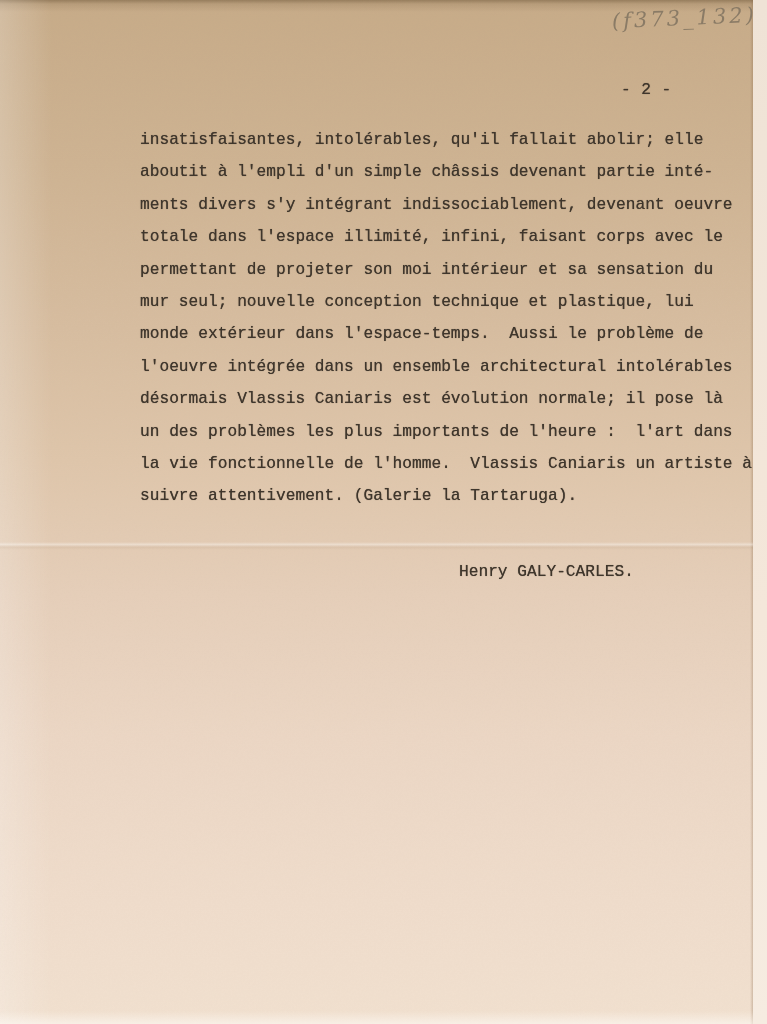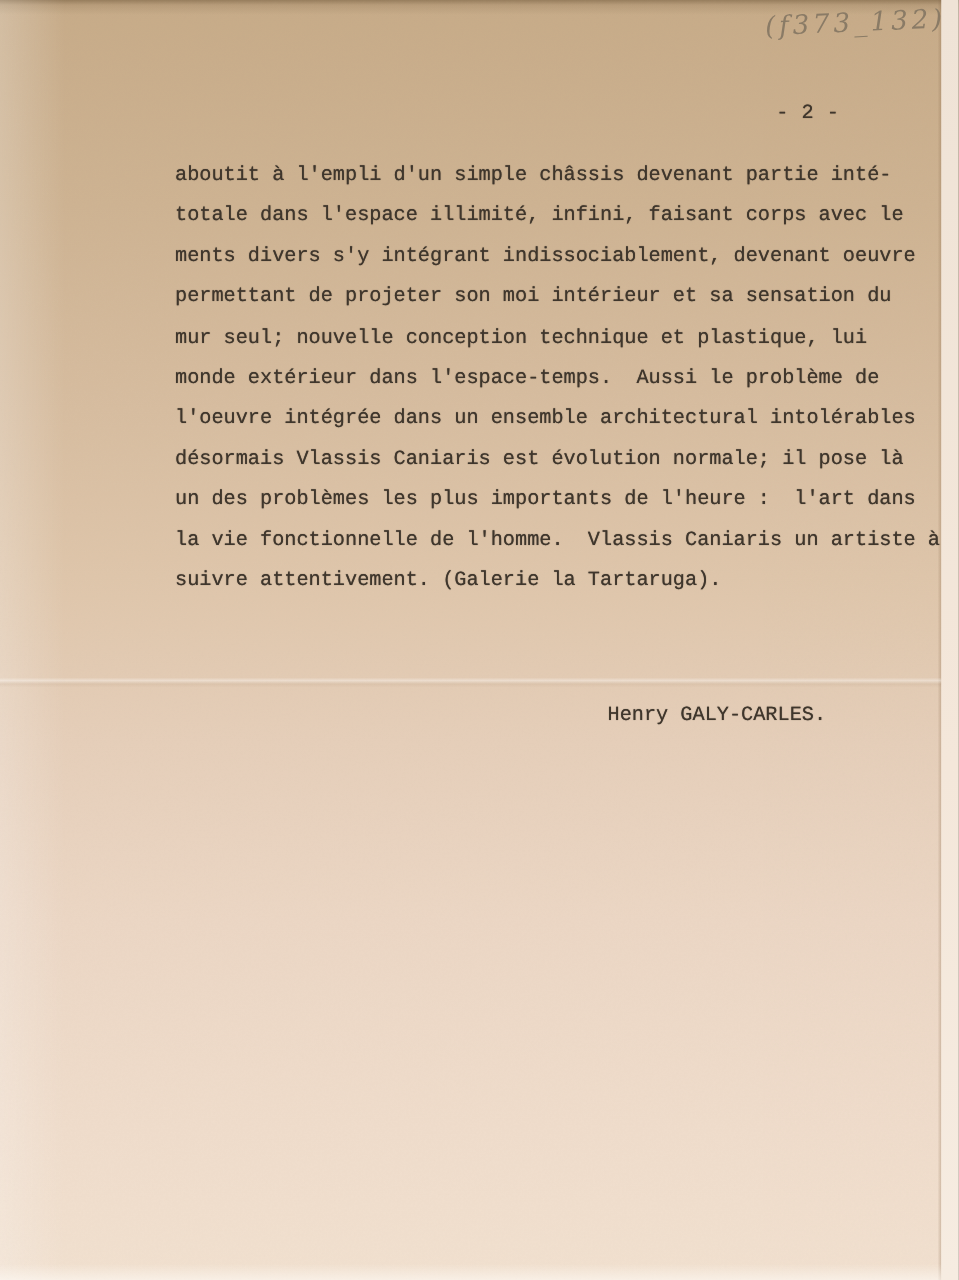--- a/index.html
+++ b/index.html
@@ -79,21 +79,20 @@
     text-shadow: 0 0 0.7px rgba(58,49,40,0.85);
   }
   .line { white-space: pre; }
   .signature {
     position: absolute; top: 556px; left: 459px;
     color: var(--ink);
     font-size: 16.2px;
     line-height: 32.4px;
     white-space: pre;
     text-shadow: 0 0 0.7px rgba(58,49,40,0.85);
-    margin-left: 27px;
   }
 </style>
 </head>
 <body>
 
 <div class="page">
 
   <svg class="grain" xmlns="http://www.w3.org/2000/svg">
     <filter id="grain-f">
       <feTurbulence type="fractalNoise" baseFrequency="0.55" numOctaves="2" stitchTiles="stitch"></feTurbulence>
@@ -105,23 +104,24 @@
   <div class="edge-right-line"></div>
   <div class="edge-right-light"></div>
   <div class="edge-bottom-light"></div>
   <div class="crease"></div>
 
   <div class="annotation">(f373_132)</div>
 
   <div class="page-number">- 2 -</div>
 
   <div class="text-block">
+    <div class="line">insatisfaisantes, intolérables, qu'il fallait abolir; elle</div>
     <div class="line">aboutit à l'empli d'un simple châssis devenant partie inté-</div>
+    <div class="line">ments divers s'y intégrant indissociablement, devenant oeuvre</div>
     <div class="line">totale dans l'espace illimité, infini, faisant corps avec le</div>
-    <div class="line">ments divers s'y intégrant indissociablement, devenant oeuvre</div>
     <div class="line">permettant de projeter son moi intérieur et sa sensation du</div>
     <div class="line">mur seul; nouvelle conception technique et plastique, lui</div>
     <div class="line">monde extérieur dans l'espace-temps.  Aussi le problème de</div>
     <div class="line">l'oeuvre intégrée dans un ensemble architectural intolérables</div>
     <div class="line">désormais Vlassis Caniaris est évolution normale; il pose là</div>
     <div class="line">un des problèmes les plus importants de l'heure :  l'art dans</div>
     <div class="line">la vie fonctionnelle de l'homme.  Vlassis Caniaris un artiste à</div>
     <div class="line">suivre attentivement. (Galerie la Tartaruga).</div>
   </div>
 

